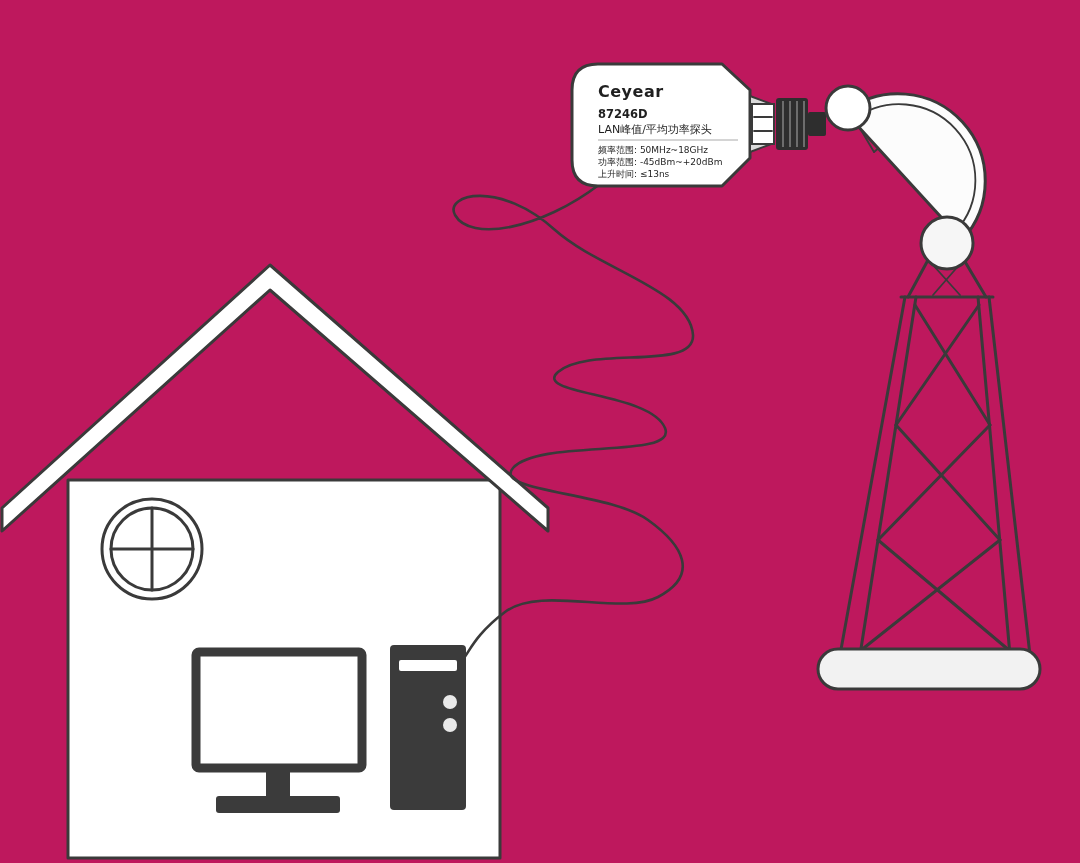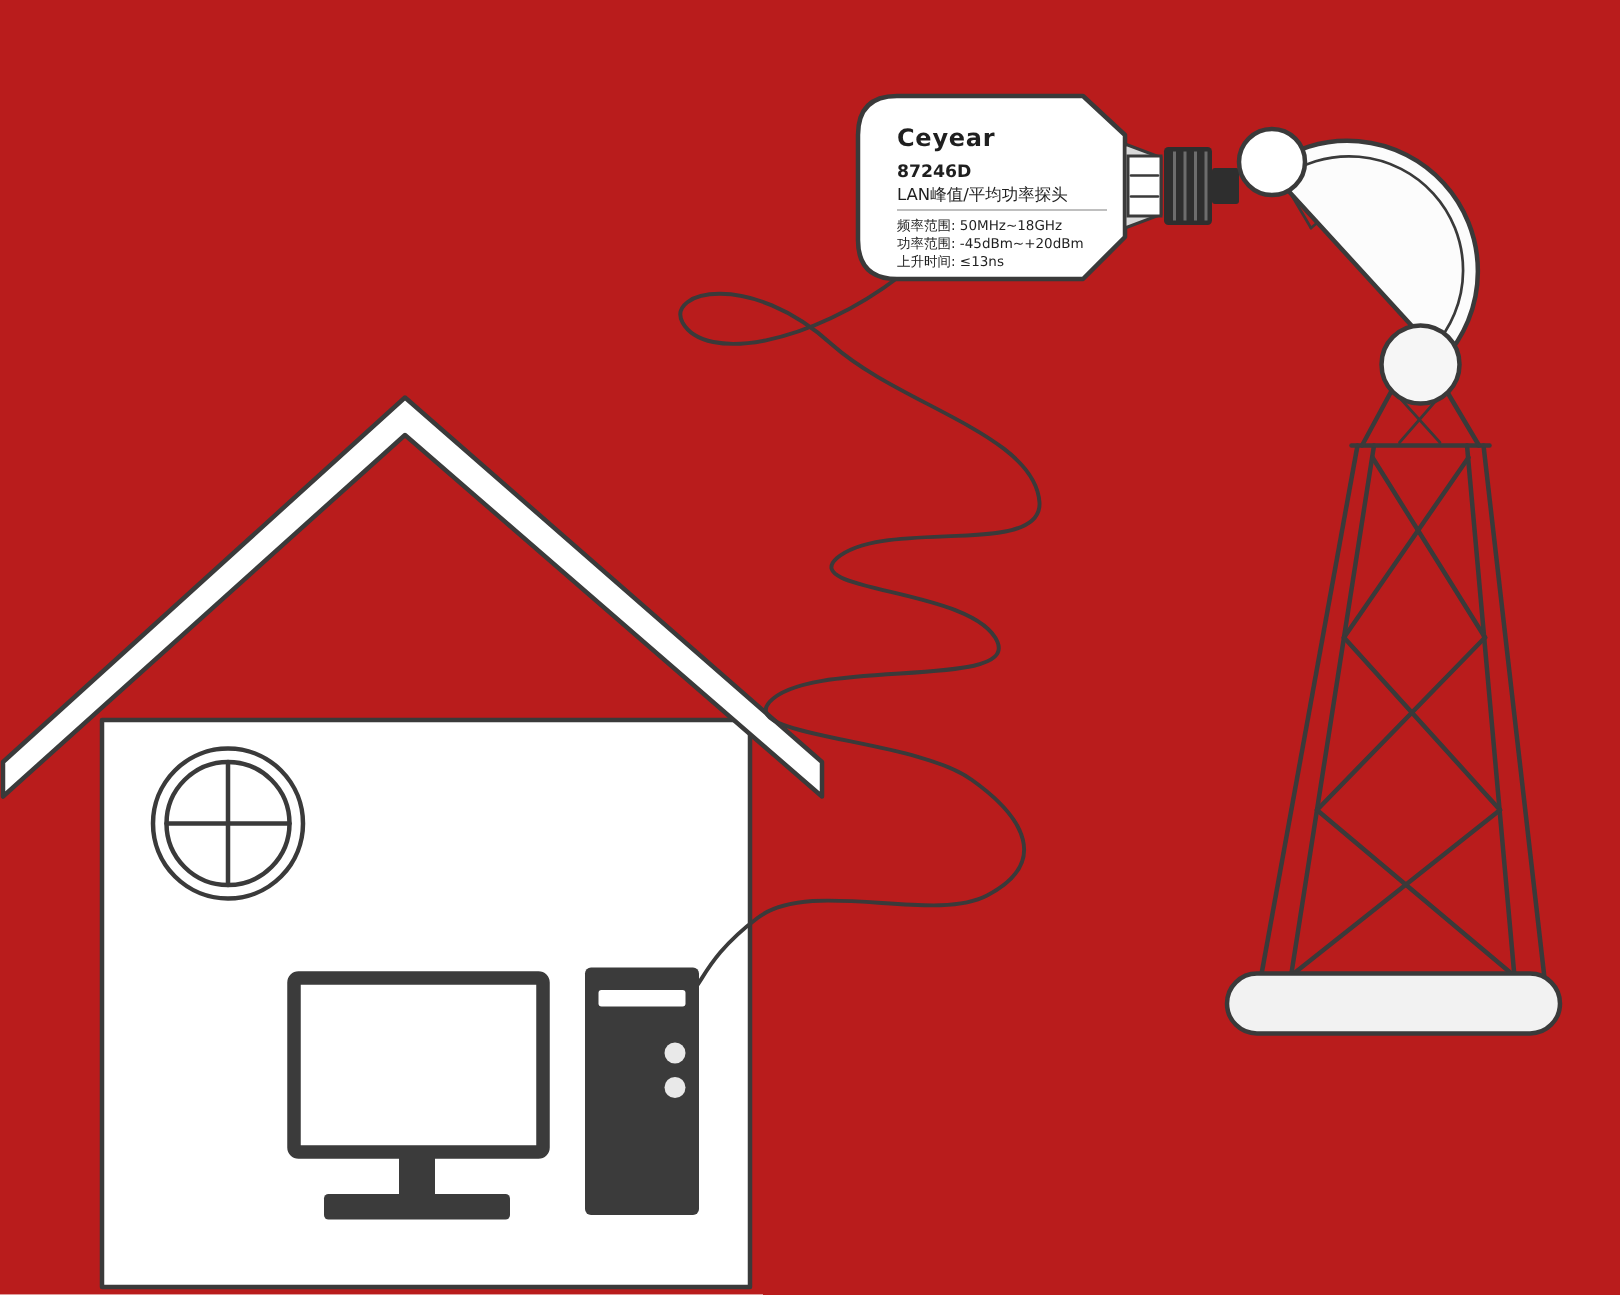--- a/index.html
+++ b/index.html
@@ -1,16 +1,16 @@
 <!DOCTYPE html>
 <html style="--line: #3a3a3a; --dark-fill: #3b3b3b; --light-fill: #f2f2f2; --background: #ffffff;"><head>
 <meta charset="utf-8">
 <style>
   html,body{margin:0;padding:0;background:#ffffff;}
-  .stage{position:relative;width:1080px;height:863px;background:#b91c1c;overflow:hidden;}
+  .stage{position:relative;width:1080px;height:863px;background:#be185d;overflow:hidden;}
   svg{display:block;}
   .ln{fill:none;stroke:var(--line,#3a3a3a);stroke-width:3;stroke-linecap:round;stroke-linejoin:round;}
   .lnthin{fill:none;stroke:var(--line,#3a3a3a);stroke-width:1.8;stroke-linecap:round;}
   .cable{fill:none;stroke:var(--line,#3a3a3a);stroke-width:2.6;stroke-linecap:round;}
   .fw{fill:#ffffff;stroke:var(--line,#3a3a3a);stroke-width:3;stroke-linejoin:round;}
   .fwthick{fill:#ffffff;stroke:var(--dark-fill,#3b3b3b);stroke-width:9;}
   .dark{fill:var(--dark-fill,#3b3b3b);stroke:none;}
   .lightfill{fill:var(--light-fill,#f2f2f2);stroke:var(--line,#3a3a3a);stroke-width:3;}
   .metal{fill:#d9d9d9;stroke:var(--line,#3a3a3a);stroke-width:2;}
   text{font-family:"DejaVu Sans","Liberation Sans",sans-serif;fill:#1f1f1f;}

